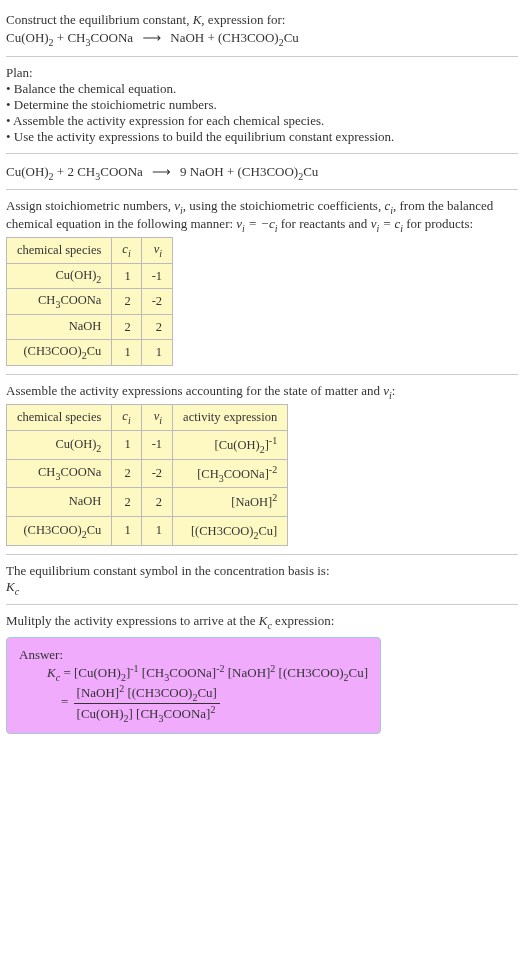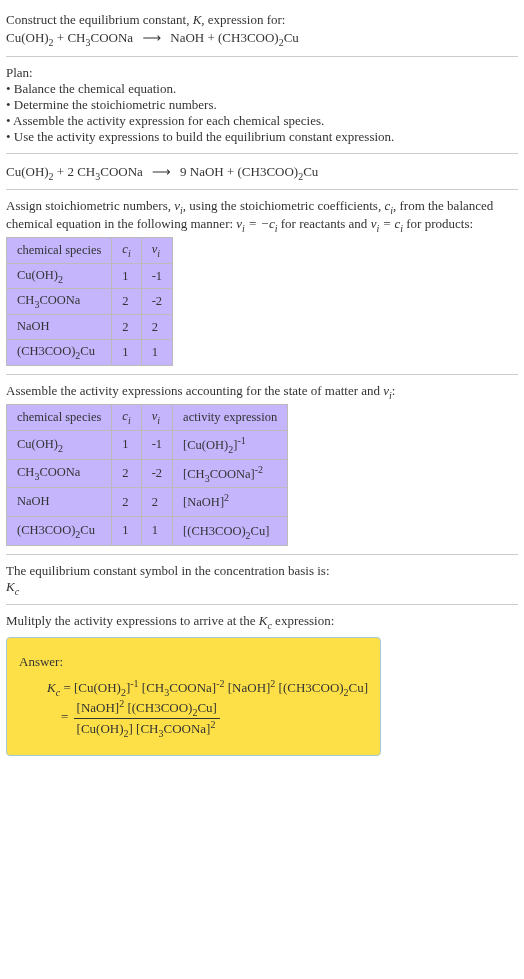--- a/index.html
+++ b/index.html
@@ -19,30 +19,30 @@
   .sup { font-size: 10px; vertical-align: super; }
   .ital { font-style: italic; }
   table.stoich {
     border-collapse: collapse;
     margin-top: 4px;
   }
   table.stoich th, table.stoich td {
     border: 1px solid #bbb;
     padding: 4px 10px;
     font-size: 12.5px;
-    text-align: left;
-    background: #c4b5fd;
+    text-align: right;
+    background: #fef9c3;
   }
   table.stoich th { font-weight: normal; }
   .center { text-align: center; }
   .answer {
-    background: #fde047;
+    background: #f0abfc;
     border: 1px solid #a4c9d6;
     border-radius: 4px;
-    padding: 16px 12px;
+    padding: 9px 12px;
     margin-top: 6px;
     display: inline-block;
   }
   .frac {
     display: inline-block;
     vertical-align: middle;
     margin: 0 2px;
   }
   .frac .num { display:block; border-bottom: 1px solid #333; padding: 0 3px; }
   .frac .den { display:block; padding: 0 3px; }
@@ -159,21 +159,21 @@
   <div>The equilibrium constant symbol in the concentration basis is:</div>
   <div><span class="Kc">K</span><span class="sub ital">c</span></div>
 </div>
 <hr>
 
 <div class="section">
   <span>Mulitply the activity expressions to arrive at the </span><span class="Kc"><span>K</span><span class="sub">c</span></span><span> expression:</span>
 
   <div class="answer">
     <div>Answer:</div>
-    <div style="padding-left:28px;margin-top:8px;">
+    <div style="padding-left:28px;">
       <span class="Kc"><span>K</span><span class="sub">c</span></span><span> = [Cu(OH)</span><span class="sub">2</span><span>]</span><span class="sup">-1</span><span> [CH</span><span class="sub">3</span><span>COONa]</span><span class="sup">-2</span><span> [NaOH]</span><span class="sup">2</span><span> [(CH3COO)</span><span class="sub">2</span><span>Cu]</span>
     </div>
     <div style="padding-left:42px;">
       <span>= </span>
       <span class="frac">
         <span class="num"><span>[NaOH]</span><span class="sup">2</span><span> [(CH3COO)</span><span class="sub">2</span><span>Cu]</span></span>
         <span class="den"><span>[Cu(OH)</span><span class="sub">2</span><span>] [CH</span><span class="sub">3</span><span>COONa]</span><span class="sup">2</span></span>
       </span>
     </div>
   </div>

